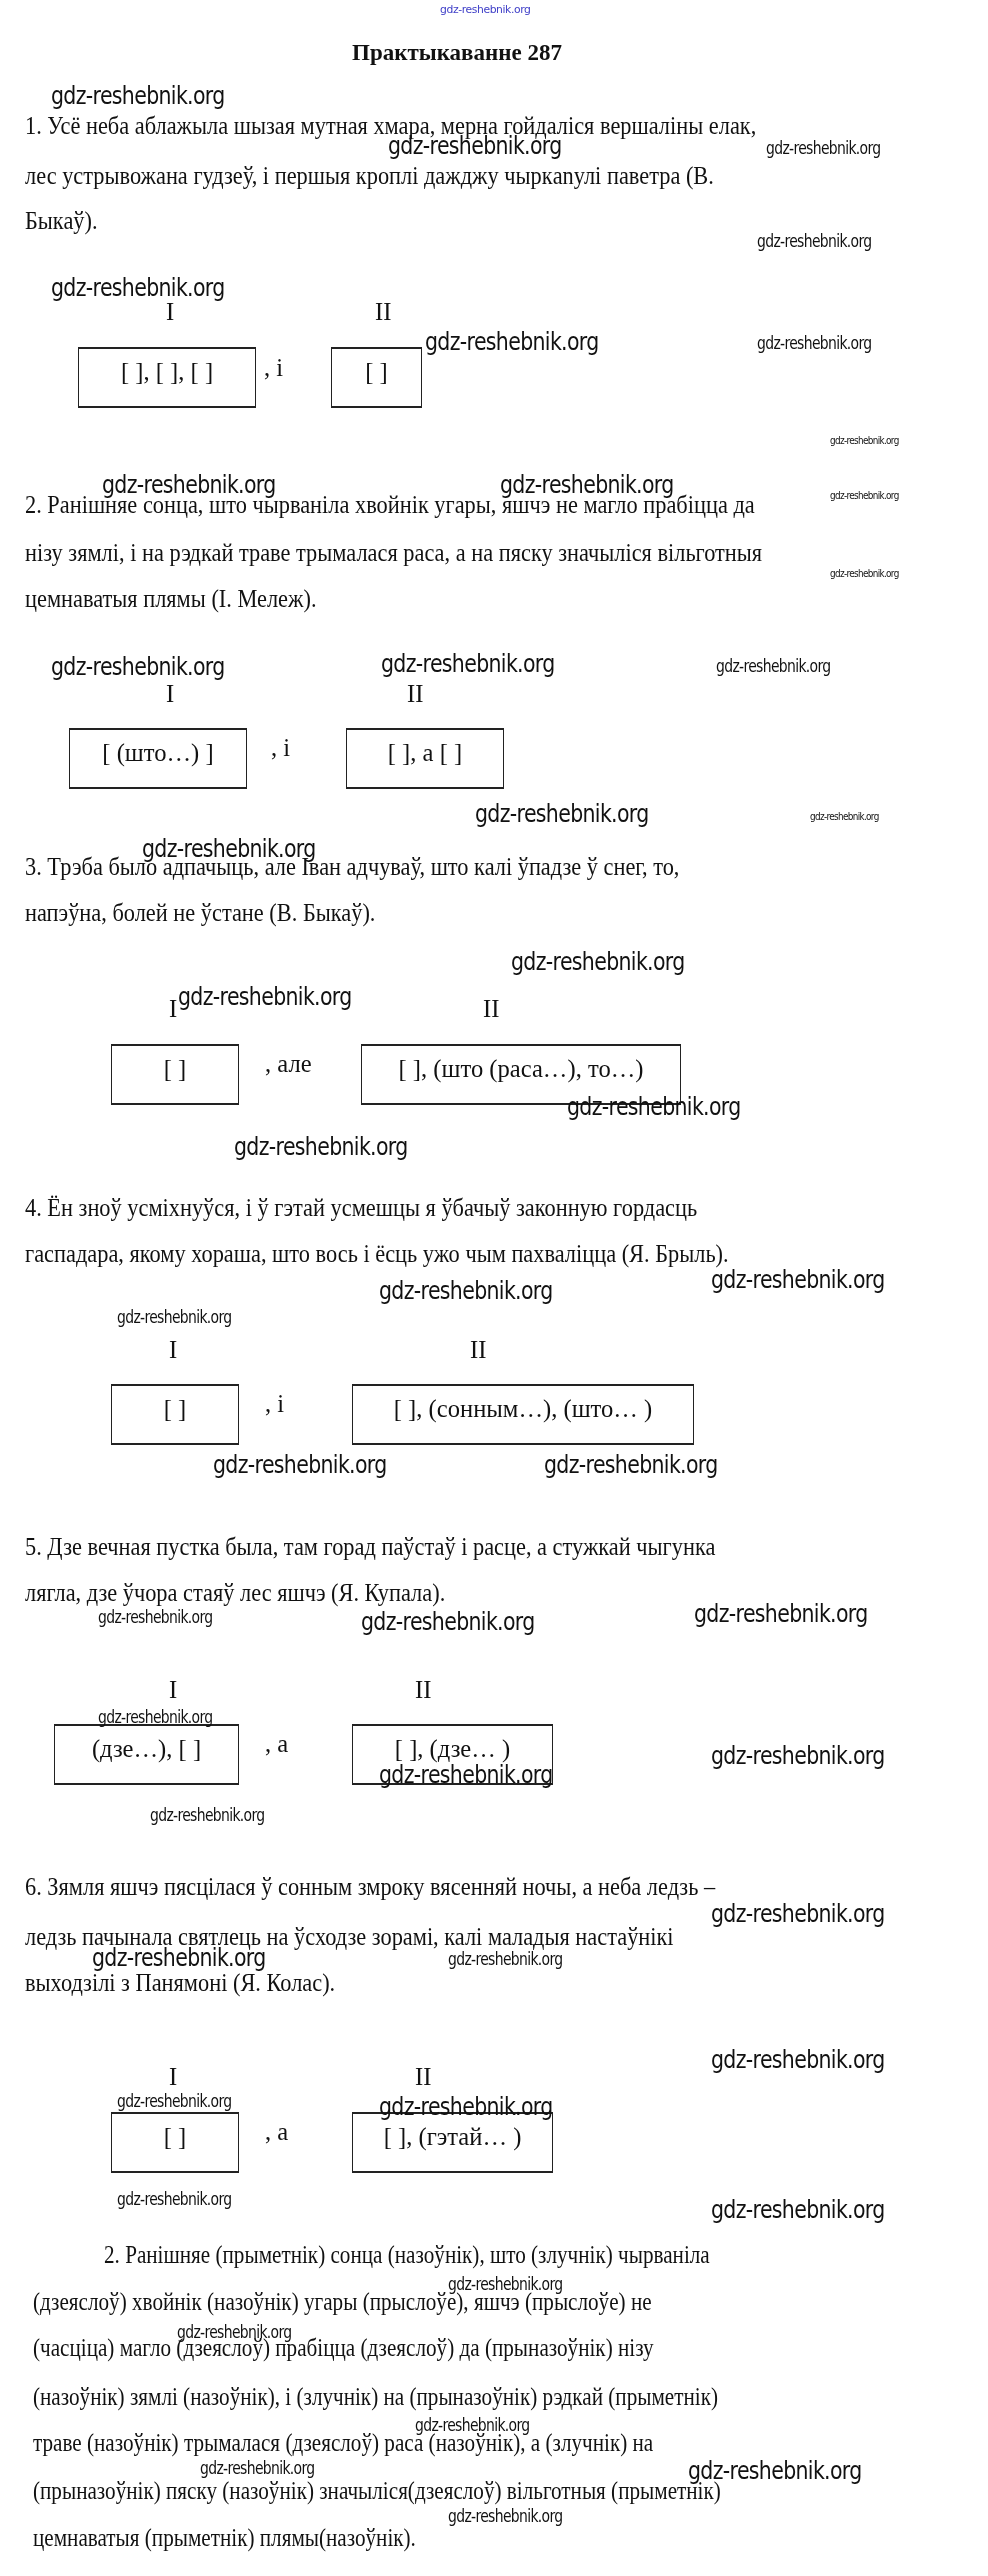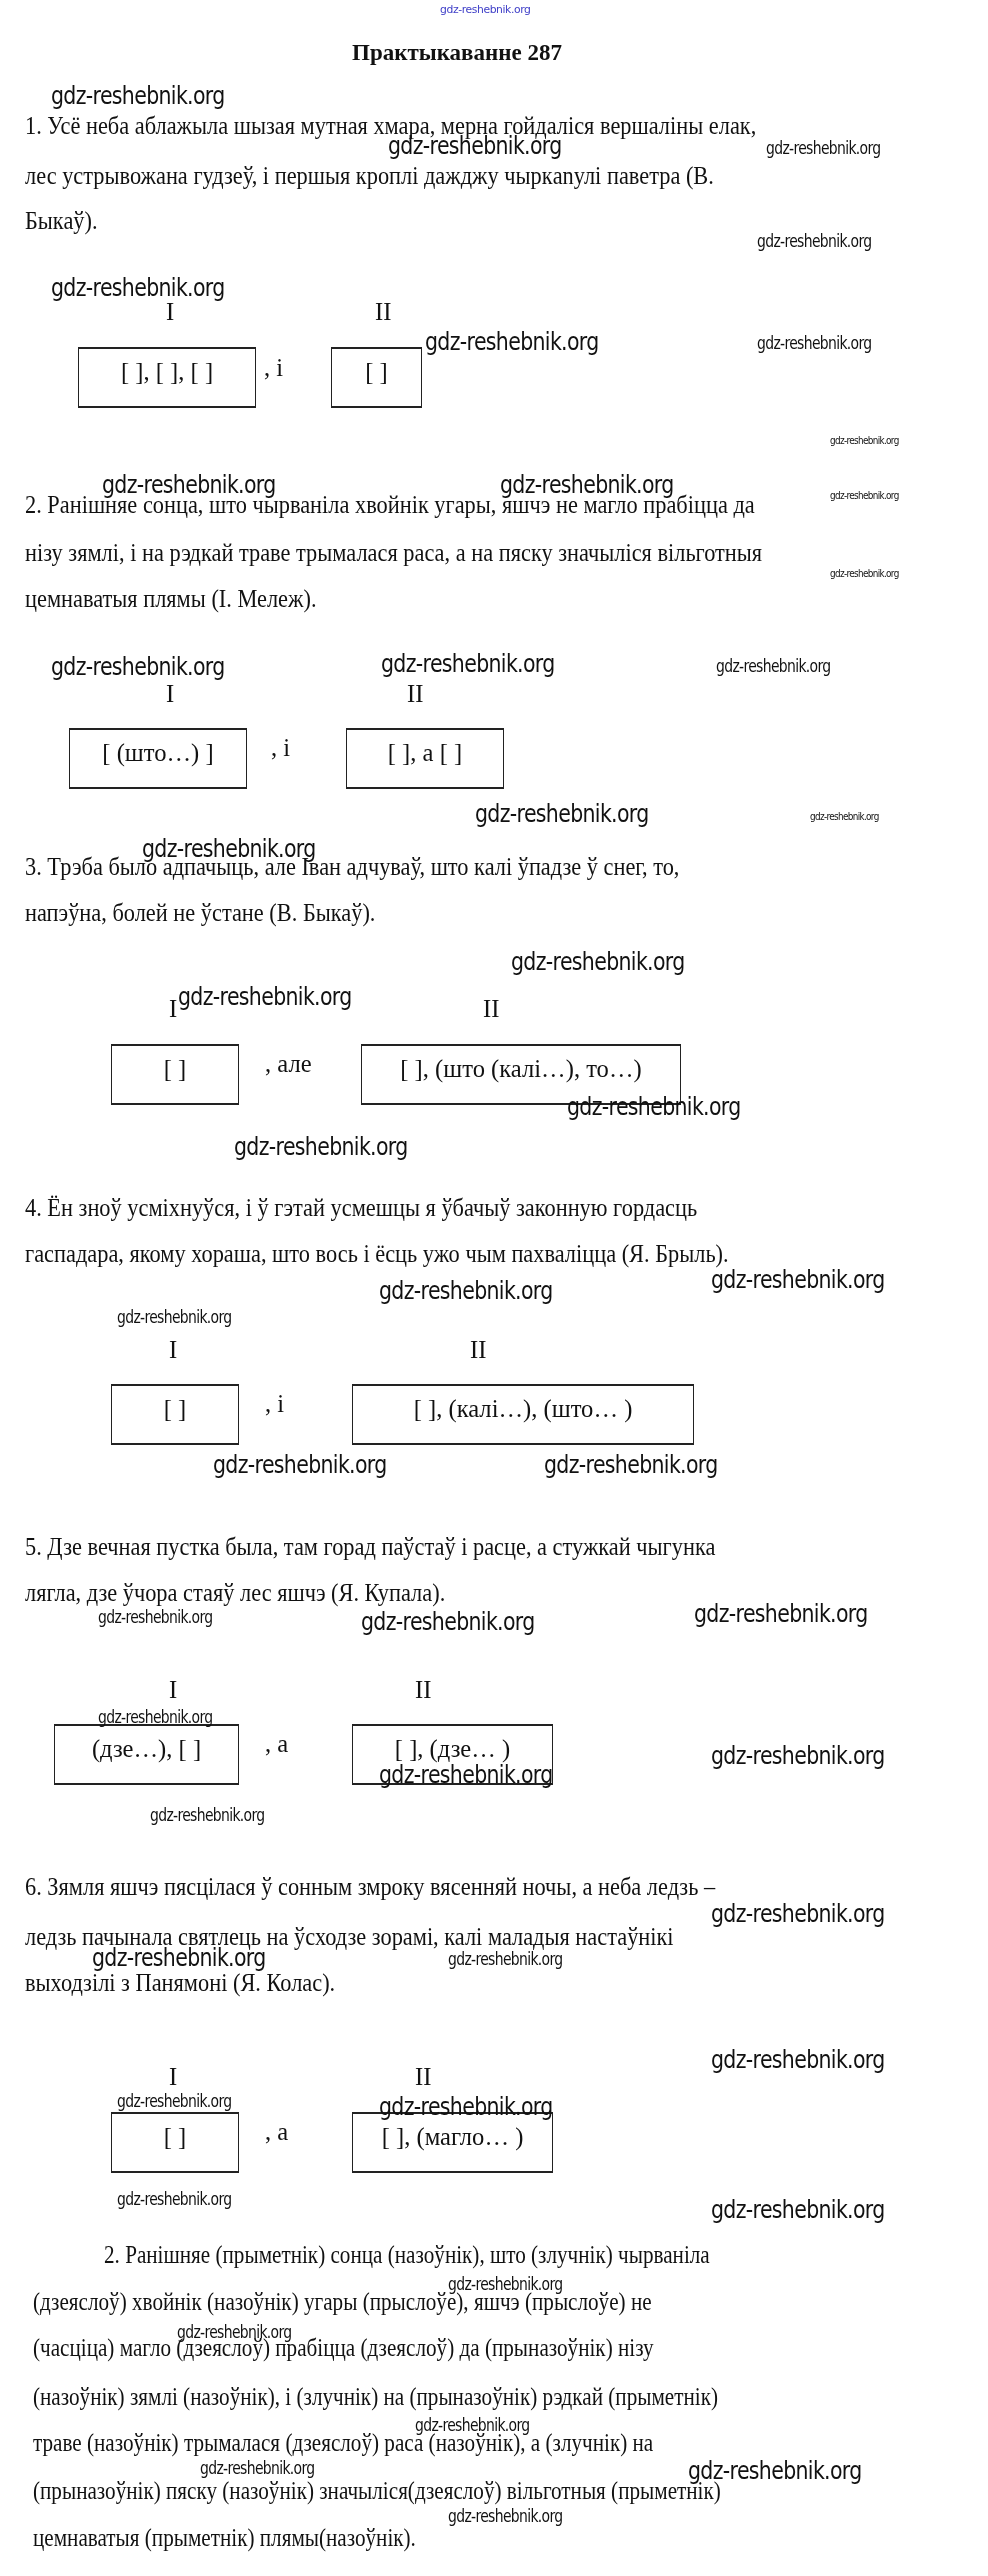--- a/index.html
+++ b/index.html
@@ -61,37 +61,37 @@
   <div class="abs line" style="left:25px; top:852px;">3. Трэба было адпачыць, але Іван адчуваў, што калі ўпадзе ў снег, то,</div>
   <div class="abs line" style="left:25px; top:898px;">напэўна, болей не ўстане (В. Быкаў).</div>
   <div>
     <div class="abs roman" style="left:169px; top:995px;">I</div>
     <div class="abs roman" style="left:483px; top:995px;">II</div>
     <div class="box" style="left:111px; top:1044px; width:128px; height:61px;">
         <span>[    ]</span>
       </div>
     <div class="abs conn" style="left:265px; top:1050px;">, але</div>
     <div class="box" style="left:361px; top:1044px; width:320px; height:61px;">
-        <span>[   ], (што (калі…), то…)</span>
+        <span>[   ], (што (раса…), то…)</span>
       </div>
   </div>
 </div>
 
 <div>
   <div class="abs line" style="left:25px; top:1193px;">4. Ён зноў усміхнуўся, і ў гэтай усмешцы я ўбачыў законную гордасць</div>
   <div class="abs line" style="left:25px; top:1239px;">гаспадара, якому хораша, што вось і ёсць ужо чым пахваліцца (Я. Брыль).</div>
   <div>
     <div class="abs roman" style="left:169px; top:1336px;">I</div>
     <div class="abs roman" style="left:470px; top:1336px;">II</div>
     <div class="box" style="left:111px; top:1384px; width:128px; height:61px;">
         <span>[    ]</span>
       </div>
     <div class="abs conn" style="left:265px; top:1390px;">, і</div>
     <div class="box" style="left:352px; top:1384px; width:342px; height:61px;">
-        <span>[   ], (калі…), (што… )</span>
+        <span>[   ], (сонным…), (што… )</span>
       </div>
   </div>
 </div>
 
 <div>
   <div class="abs line" style="left:25px; top:1532px;">5. Дзе вечная пустка была, там горад паўстаў і расце, а стужкай чыгунка</div>
   <div class="abs line" style="left:25px; top:1578px;">лягла, дзе ўчора стаяў лес яшчэ (Я. Купала).</div>
   <div>
     <div class="abs roman" style="left:169px; top:1676px;">I</div>
     <div class="abs roman" style="left:415px; top:1676px;">II</div>
@@ -110,21 +110,21 @@
   <div class="abs line" style="left:25px; top:1922px;">ледзь пачынала святлець на ўсходзе зорамі, калі маладыя настаўнікі</div>
   <div class="abs line" style="left:25px; top:1968px;">выходзілі з Панямоні (Я. Колас).</div>
   <div>
     <div class="abs roman" style="left:169px; top:2063px;">I</div>
     <div class="abs roman" style="left:415px; top:2063px;">II</div>
     <div class="box" style="left:111px; top:2112px; width:128px; height:61px;">
         <span>[    ]</span>
       </div>
     <div class="abs conn" style="left:265px; top:2118px;">, а</div>
     <div class="box" style="left:352px; top:2112px; width:201px; height:61px;">
-        <span>[   ], (магло… )</span>
+        <span>[   ], (гэтай… )</span>
       </div>
   </div>
 </div>
 
 <div>
   <div class="abs part2" style="left:104px; top:2241px;">2. Ранішняе (прыметнік) сонца (назоўнік), што (злучнік) чырваніла</div>
   <div class="abs part2" style="left:33px; top:2288px;">(дзеяслоў) хвойнік (назоўнік)  угары (прыслоўе), яшчэ (прыслоўе) не</div>
   <div class="abs part2" style="left:33px; top:2334px;">(часціца) магло (дзеяслоў) прабіцца (дзеяслоў) да (прыназоўнік)  нізу</div>
   <div class="abs part2" style="left:33px; top:2383px;">(назоўнік) зямлі (назоўнік), і (злучнік)  на (прыназоўнік) рэдкай (прыметнік)</div>
   <div class="abs part2" style="left:33px; top:2429px;">траве (назоўнік) трымалася (дзеяслоў) раса (назоўнік), а (злучнік) на</div>

